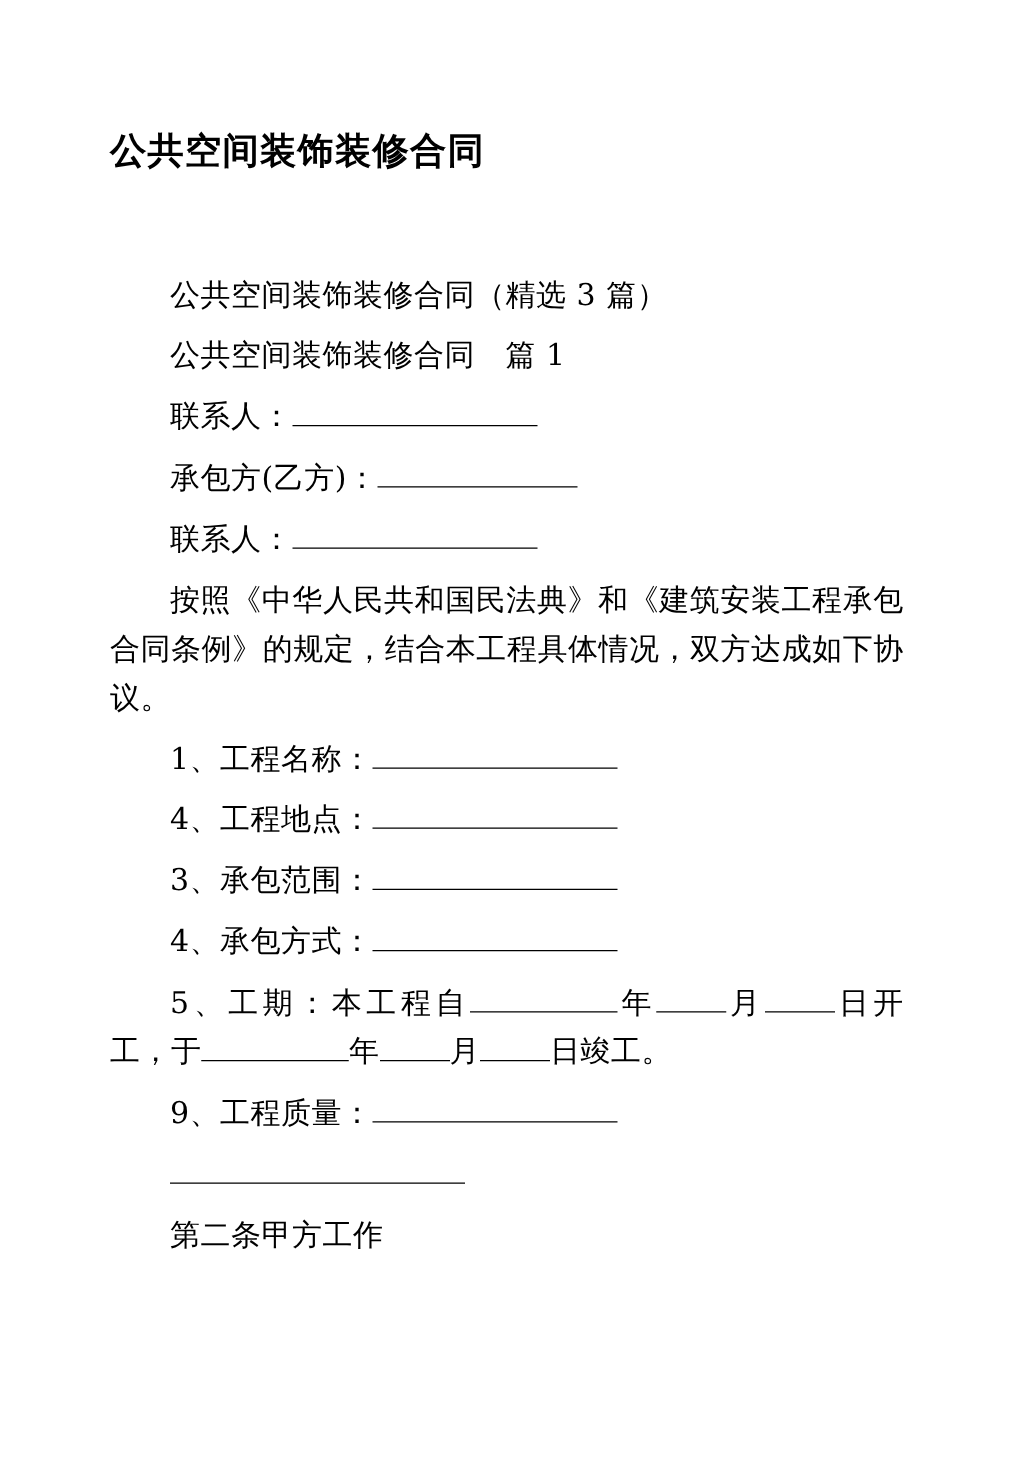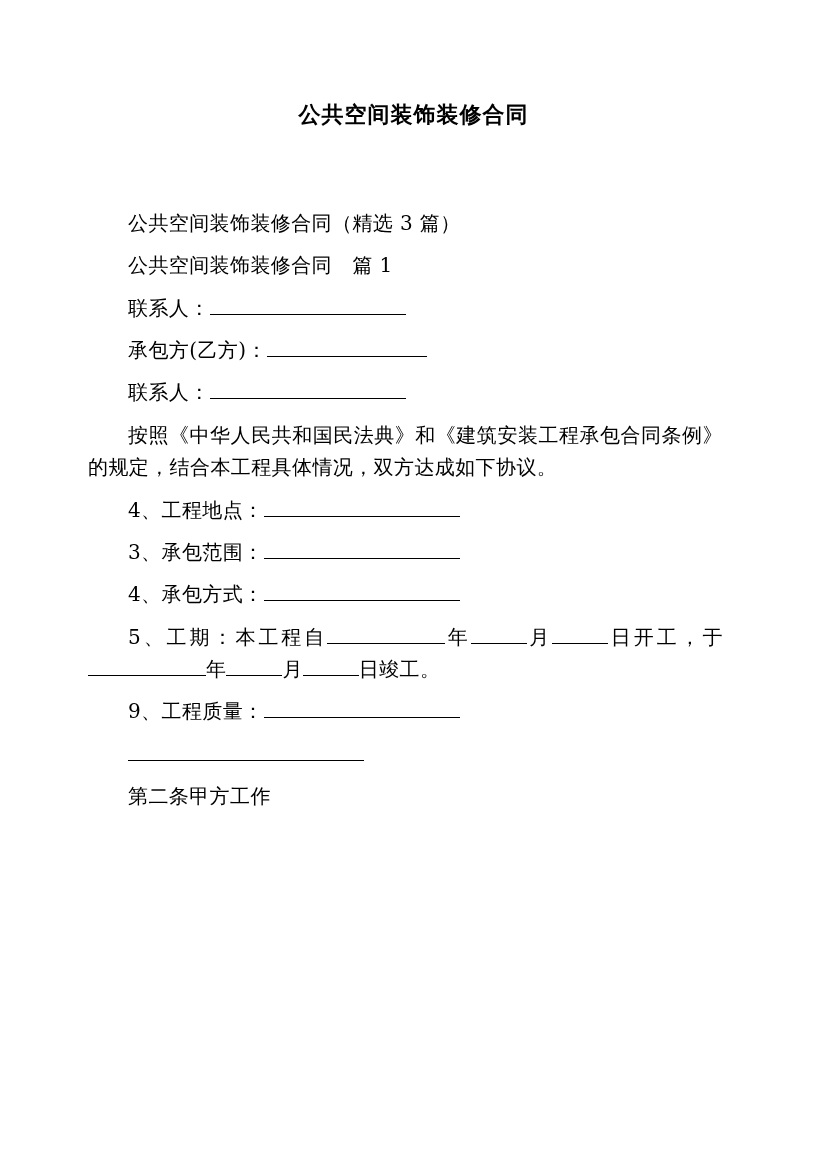--- a/index.html
+++ b/index.html
@@ -15,34 +15,33 @@
     overflow: hidden;
   }
   .page {
     position: relative;
     width: 827px;
     height: 1170px;
     box-sizing: border-box;
     padding: 78px 88px 40px 88px;
   }
   .doc-title {
-    text-align: center;
-    font-size: 22px;
+    font-size: 29px;
     font-weight: 700;
     letter-spacing: 1px;
     margin: 22px 0 0 0;
     line-height: 1.4;
     font-family: "DejaVu Sans", "Liberation Sans", sans-serif;
   }
   .body-block {
     margin-top: 76px;
   }
   p.line {
     margin: 0 16px 10px 0;
-    font-size: 20px;
+    font-size: 24px;
     line-height: 1.62;
     text-align: justify;
     text-justify: inter-ideograph;
     letter-spacing: 0.4px;
   }
   p.indent {
     text-indent: 2em;
   }
   p.sub {
     text-indent: 2em;
@@ -81,20 +80,23 @@
       <span>承包方(乙方)：</span><span class="blank b-lg"></span>
     </p>
 
     <p class="line indent">
       <span>联系人：</span><span class="blank b-xl"></span>
     </p>
 
     <p class="line indent">按照《中华人民共和国民法典》和《建筑安装工程承包合同条例》的规定，结合本工程具体情况，双方达成如下协议。</p>
 
 
+    <p class="line sub">
+      <span>1、工程名称：</span><span class="blank b-xl"></span>
+    </p>
 
     <p class="line sub">
       <span>4、工程地点：</span><span class="blank b-xl"></span>
     </p>
 
     <p class="line sub">
       <span>3、承包范围：</span><span class="blank b-xl"></span>
     </p>
 
     <p class="line sub">

